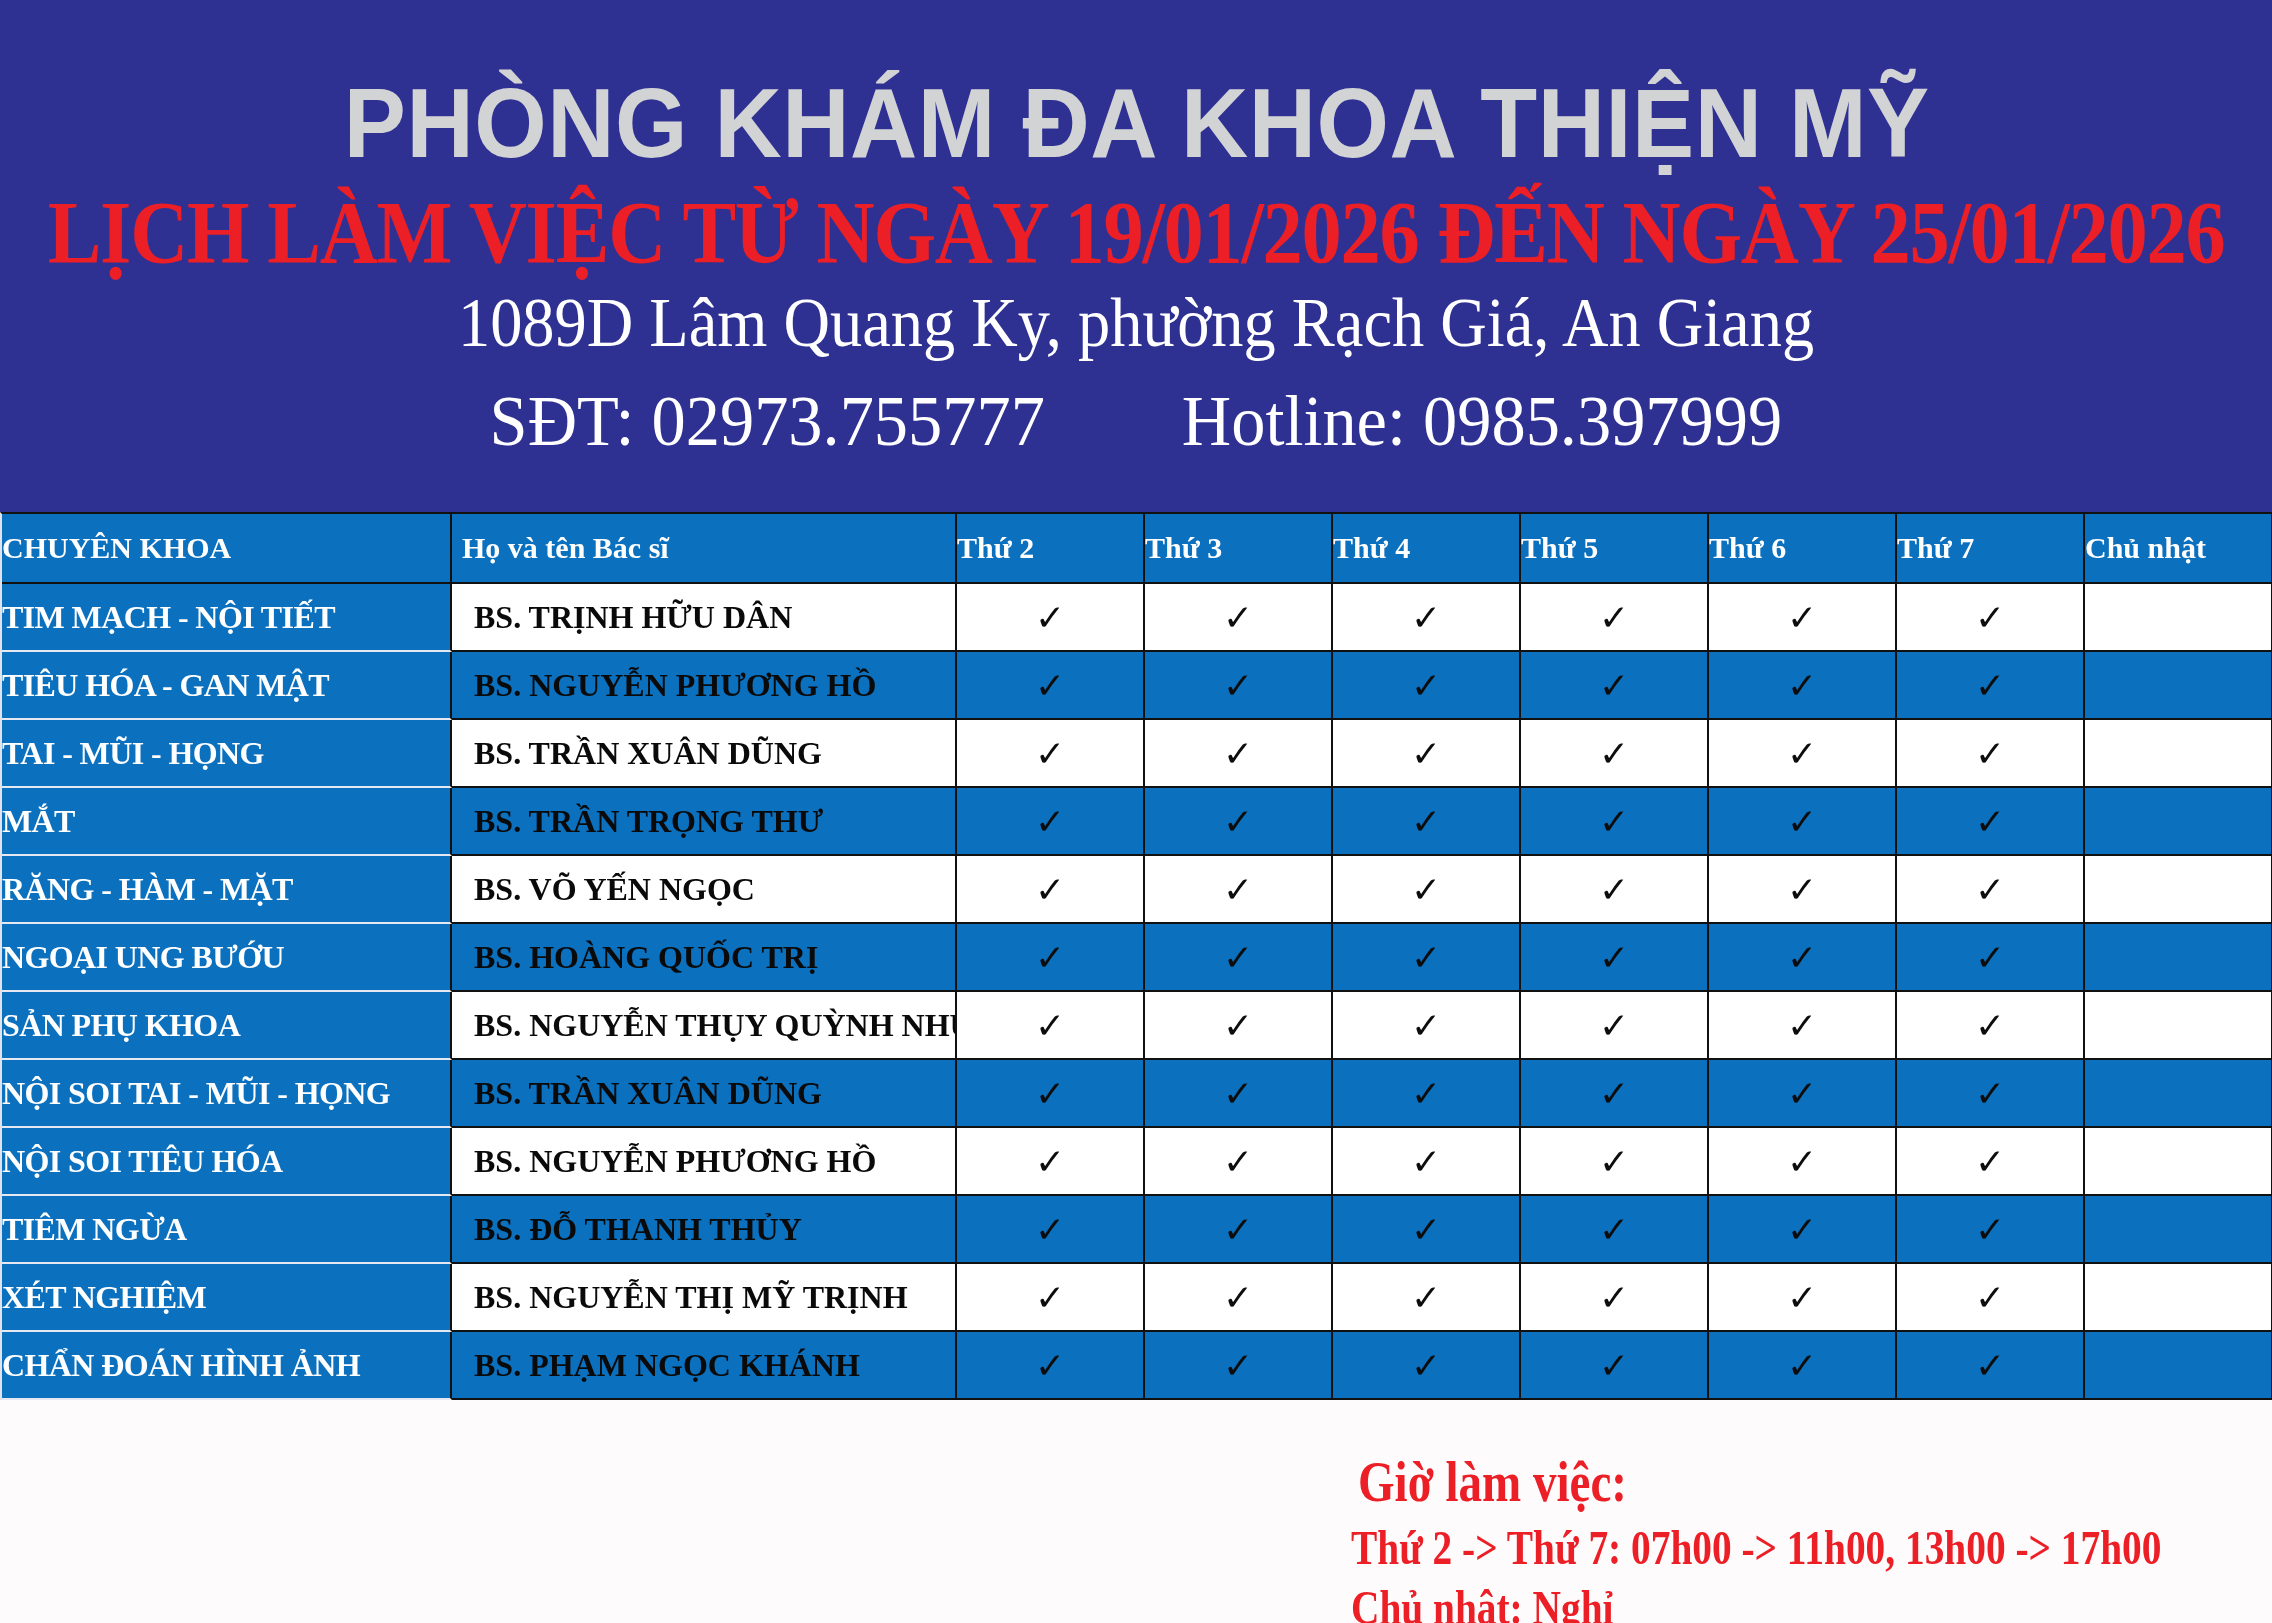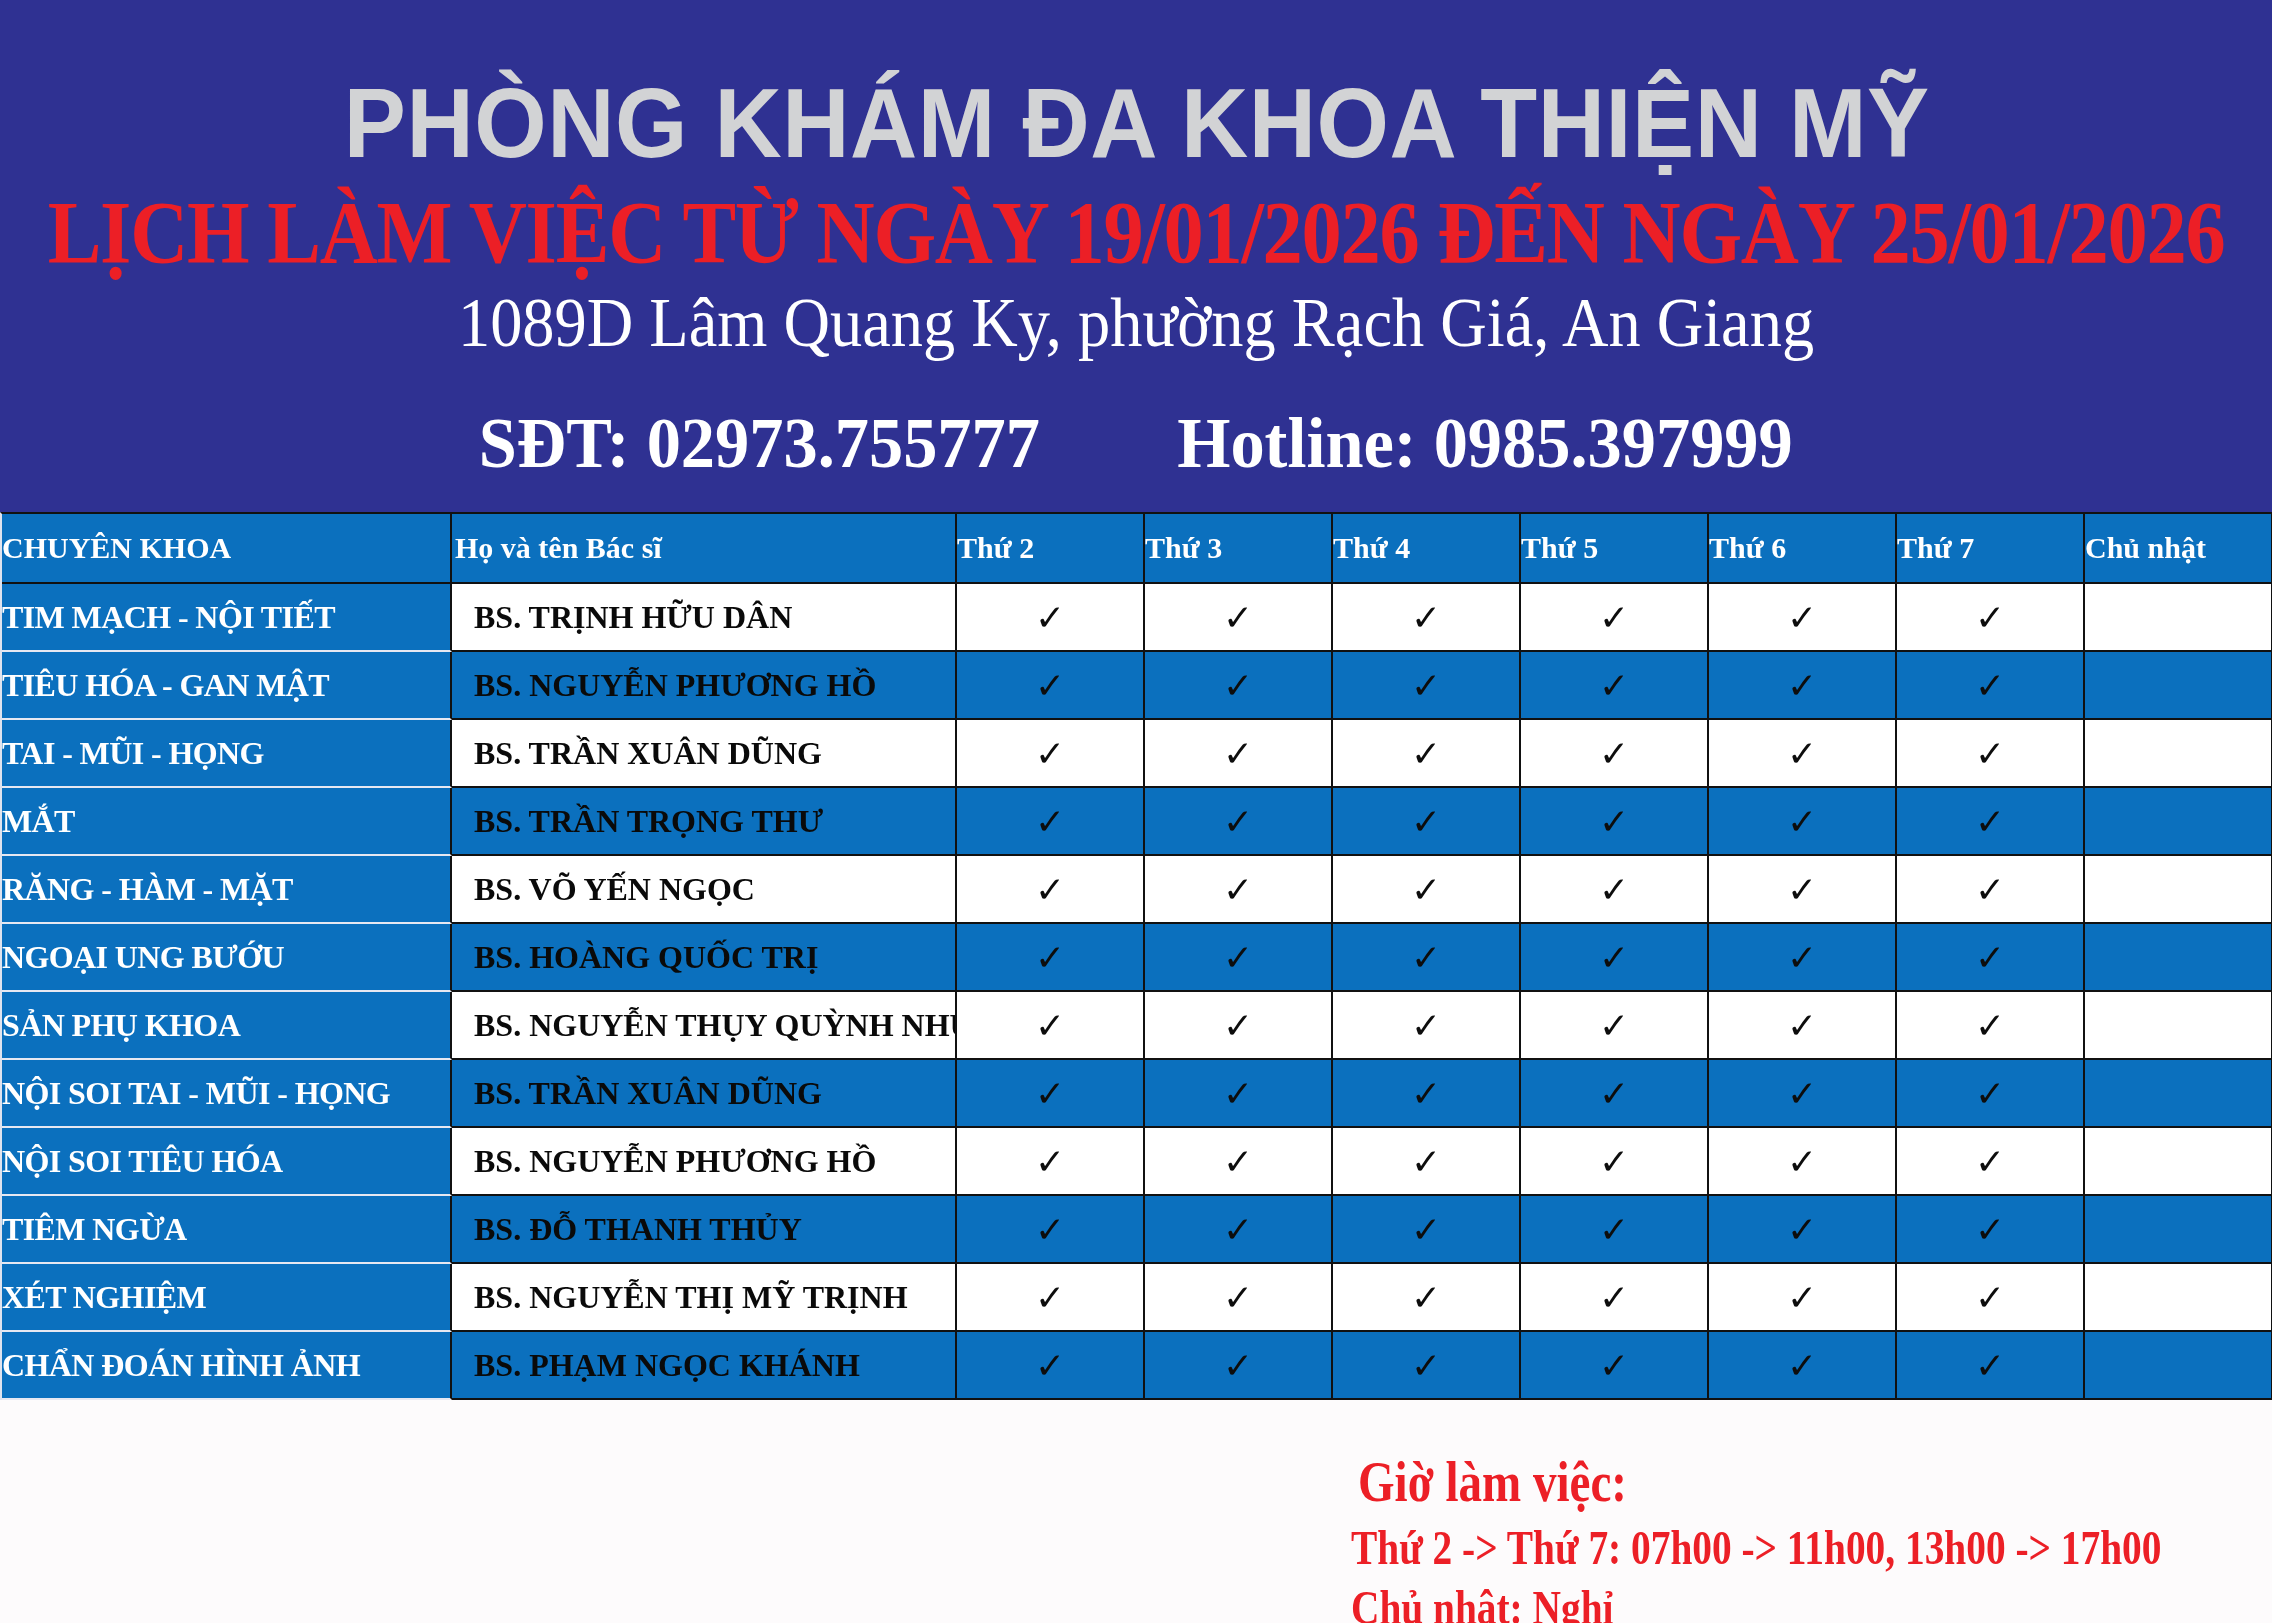--- a/index.html
+++ b/index.html
@@ -32,21 +32,21 @@
   .schedule-title {
     font-weight:bold; font-size:83px; line-height:1.05;
     color:#EC1F26; letter-spacing:-1.3px;
     transform:scale(0.97,1.08); transform-origin:center;
   }
   .address-line { top:286px; }
   .address {
     font-size:70px; line-height:1.05; color:#FFFFFF;
     transform:scaleX(0.92); transform-origin:center;
   }
-  .phone-line { top:406px; display:flex; gap:106px;font-weight:bold; }
+  .phone-line { top:384px; display:flex; gap:106px; }
   .phone-part {
     font-size:72px; line-height:1.05; color:#FFFFFF;
     transform:scaleX(0.95); transform-origin:center;
   }
 
   
   table.schedule {
     position:absolute; top:512px; left:0;
     width:2273px;
     border-collapse:separate; border-spacing:0;
@@ -62,21 +62,21 @@
     overflow:hidden;
   }
   thead tr { height:70px; }
   tbody tr { height:68px; }
 
   th {
     background:#0B70BE; color:#FFFFFF;
     font-weight:bold; font-size:30px; text-align:left;
     white-space:nowrap;
   }
-  th.col-doctor-head { text-align:left; padding-left:3px; }
+  th.col-doctor-head { text-align:left; padding-left:10px; }
 
   td.cell-specialty {
     background:#0B70BE; color:#FFFFFF;
     font-weight:bold; font-size:32px; 
     letter-spacing:-0.6px; white-space:nowrap;
     border-bottom:2.6px solid #E6E8F2;
   }
   td.cell-doctor {
     font-weight:bold; font-size:32px; color:#0A0A0A;
     text-align:left; padding-left:22px; white-space:nowrap;

